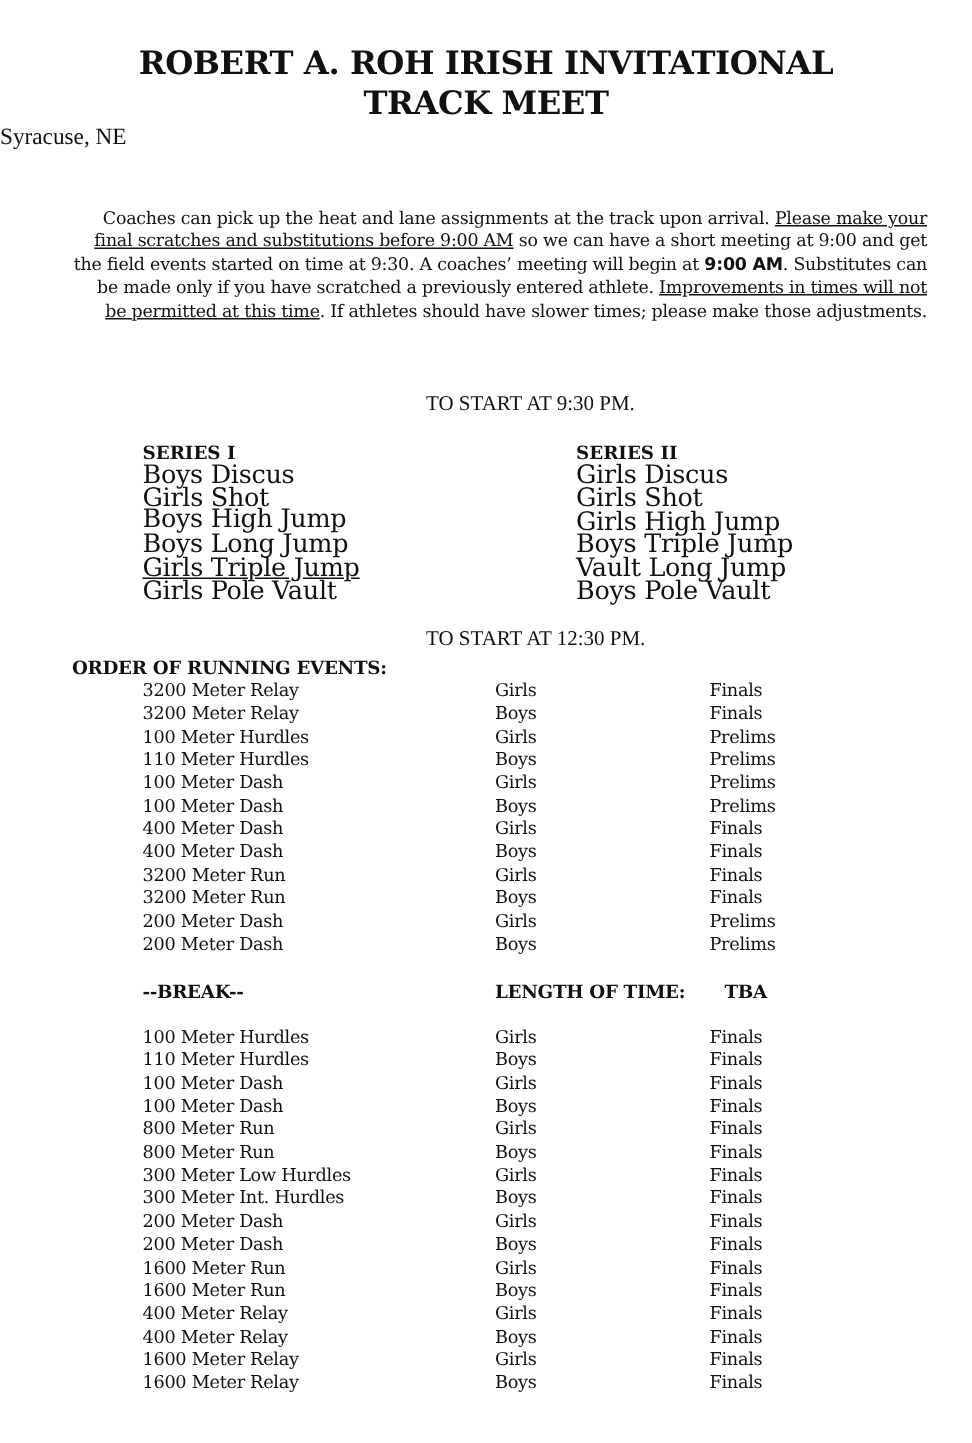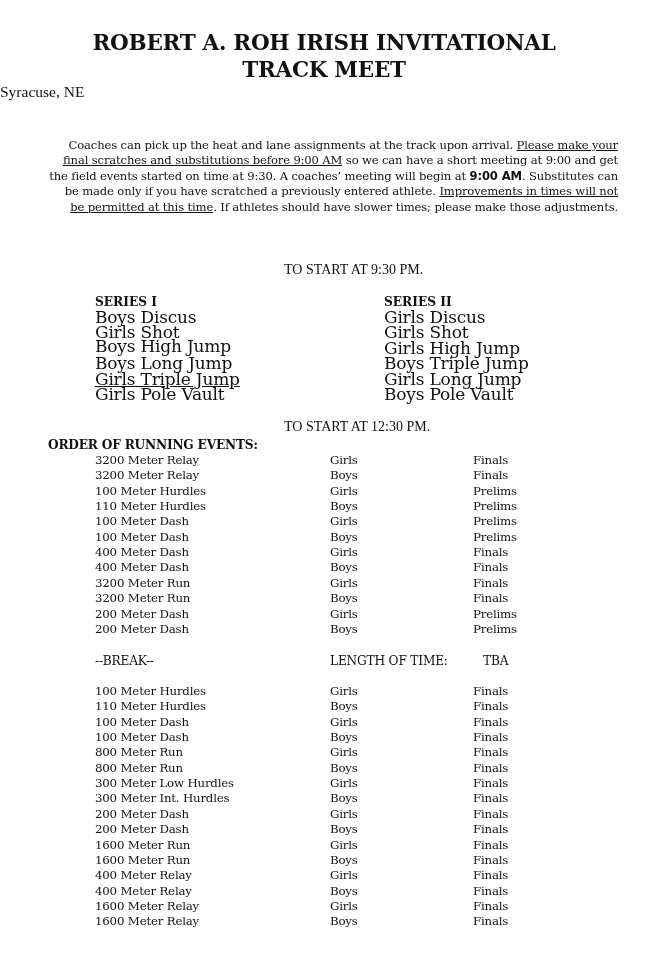--- a/index.html
+++ b/index.html
@@ -25,21 +25,21 @@
   .secstart { position: absolute; font-family: "Liberation Serif", serif; font-size: 14px; line-height: 16px; }
   .series-h { position: absolute; font-family: "DejaVu Serif", serif; font-weight: bold;
               font-size: 12.2px; line-height: 16px; text-align: right; }
   .item { position: absolute; font-family: "DejaVu Serif", serif; font-size: 17px;
           line-height: 15.3px; letter-spacing: -0.2px; white-space: nowrap; }
   .row { position: absolute; height: 15.3px; font-family: "DejaVu Serif", serif;
          font-size: 11.8px; line-height: 15.3px; letter-spacing: -0.2px; white-space: nowrap; }
   .c1 { position: absolute; left: 95px; }
   .c2 { position: absolute; left: 330px; }
   .c3 { position: absolute; left: 473px; }
-  .brk { position: absolute; font-family: "DejaVu Serif", serif; font-weight: normal;
+  .brk { position: absolute; font-family: "DejaVu Serif", serif; font-weight: bold;
          font-size: 12.2px; line-height: 16px; letter-spacing: -0.2px; white-space: nowrap; }
 </style>
 </head>
 <body>
 
 <div class="page">
 
   <div class="title t2">TRACK MEET</div>
   <div class="title t1">ROBERT A. ROH IRISH INVITATIONAL</div>
   <div class="sub s1">Syracuse, NE</div>
@@ -54,21 +54,21 @@
       <div class="item" style="left: 95px; top: 325.4px;">Girls Shot</div>
       <div class="item" style="left: 95px; top: 339px;">Boys High Jump</div>
       <div class="item" style="left: 95px; top: 356.2px;">Boys Long Jump</div>
       <div class="item" style="left: 95px; top: 371.6px; text-decoration: underline;">Girls Triple Jump</div>
       <div class="item" style="left: 95px; top: 387px;">Girls Pole Vault</div>
       <div class="series-h" style="left: 384px; top: 294px;">SERIES II</div>
       <div class="item" style="left: 384px; top: 310px;">Girls Discus</div>
       <div class="item" style="left: 384px; top: 325.4px;">Girls Shot</div>
       <div class="item" style="left: 384px; top: 340.8px;">Girls High Jump</div>
       <div class="item" style="left: 384px; top: 356.2px;">Boys Triple Jump</div>
-      <div class="item" style="left: 384px; top: 371.6px;">Girls Long Jump</div>
+      <div class="item" style="left: 384px; top: 371.6px;">Vault Long Jump</div>
       <div class="item" style="left: 384px; top: 387px;">Boys Pole Vault</div>
     </div>
 
   <div class="sechead" style="top:437px;text-align:right;">ORDER OF RUNNING EVENTS:</div>
   <div class="secstart" style="left:284px; top:419px;text-align:right;">TO START AT 12:30 PM.</div>
 
   <div id="before-break">
       <div class="row" style="left: 0px; width: 648px; top: 453px;">
         <span class="c1">3200 Meter Relay</span>
         <span class="c2">Girls</span>

